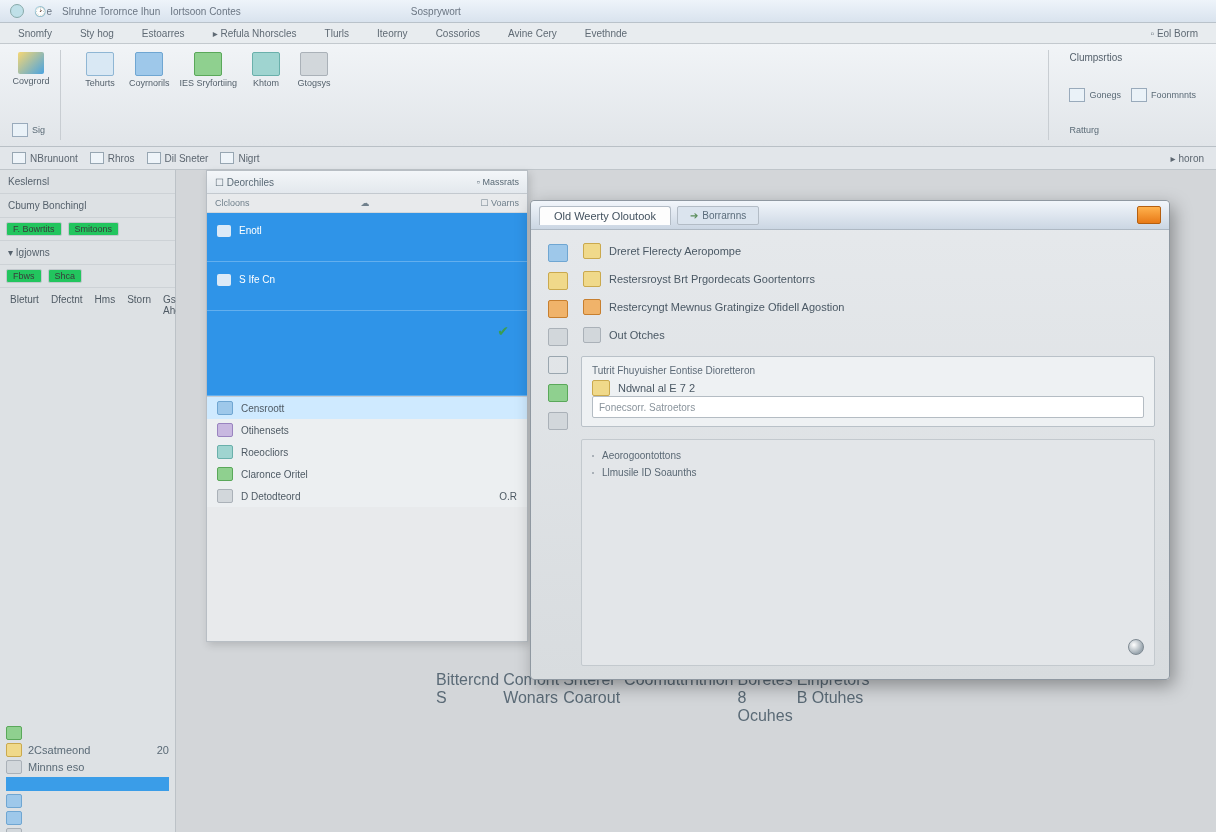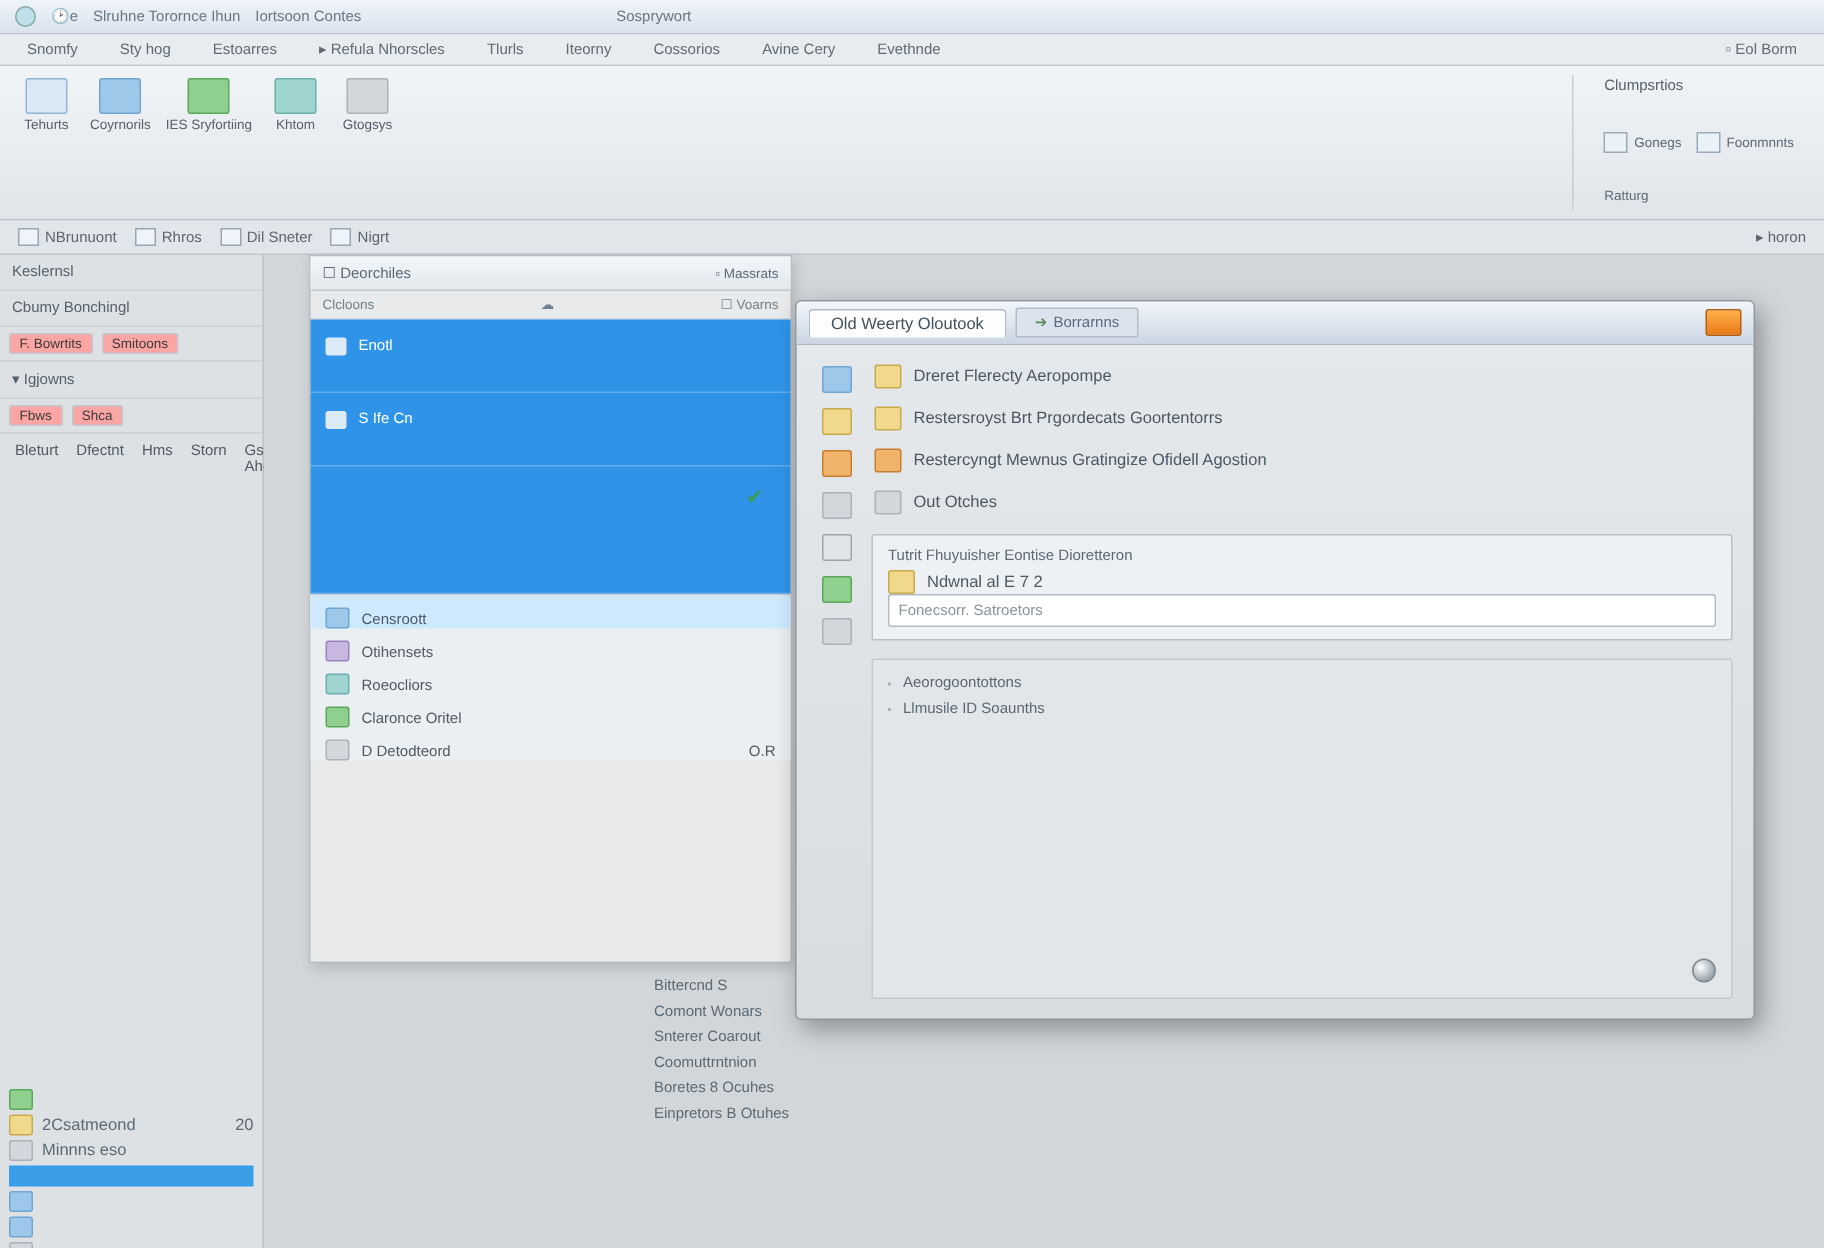--- a/index.html
+++ b/index.html
@@ -18,39 +18,39 @@
 .ribsmall{display:flex;align-items:center;gap:4px;height:16px}
 .ribsmall .sq{width:14px;height:12px;border:1px solid #9ab;background:#eaf2f8}
 .ribsmall span{font-size:9px;color:#5a6a76}
 .quickbar{height:22px;background:#e2e6ea;border-bottom:1px solid #bfc5ca;display:flex;align-items:center;gap:12px;padding:0 12px;font-size:10px;color:#5c6670}
 .quickbar .qitem{display:flex;align-items:center;gap:4px}
 .qitem .sq{width:12px;height:10px;border:1px solid #97a6b2;background:#eef4f9}
 .content{display:flex;height:calc(832px - 22px - 20px - 90px - 22px)}
 .leftcol{width:175px;background:#dde1e4;border-right:1px solid #bcc2c7;display:flex;flex-direction:column}
 .leftcol .sect{padding:6px 8px;font-size:10px;color:#55616c;border-bottom:1px solid #cdd2d6}
 .leftcol .tabs{display:flex;gap:6px;padding:4px 6px;border-bottom:1px solid #cdd2d6}
-.leftcol .tab{background:#fca5a5;border:1px solid #c2c8cd;padding:1px 6px;font-size:9px;border-radius:2px}
+.leftcol .tab{background:#22c55e;border:1px solid #c2c8cd;padding:1px 6px;font-size:9px;border-radius:2px}
 .leftcol .navlist{padding:4px 6px;font-size:10px;color:#4f5a64;display:flex;gap:4px}
 .leftcol .navlist div{padding:2px 4px}
 .iconstrip{margin-top:auto;padding:6px;display:flex;flex-direction:column;gap:3px}
 .iconstrip .irow{display:flex;align-items:center;gap:6px;font-size:11px;color:#5a6a76}
 .irow .ic{width:14px;height:12px;border-radius:2px}
 .midcol{flex:1;background:#d3d6d9;padding:10px;position:relative}
 .midpanel{position:absolute;left:30px;top:0;width:320px;height:470px;background:#e8eaec;border:1px solid #b8bec4;box-shadow:2px 3px 8px rgba(0,0,0,.15)}
 .midpanel .hdr{height:22px;background:linear-gradient(#f3f6f9,#e3e8ed);border-bottom:1px solid #c3c9cf;display:flex;align-items:center;padding:0 8px;font-size:10px;color:#5a6a76;justify-content:space-between}
 .midpanel .tools{height:18px;display:flex;align-items:center;justify-content:space-between;padding:0 8px;font-size:9px;color:#70808c;border-bottom:1px solid #d2d7db}
 .bluelist{background:#2f94e8;color:#fff}
 .bluelist .row{height:24px;display:flex;padding:12px 10px;gap:8px;border-bottom:1px solid rgba(255,255,255,.25);font-size:10px}
 .bluelist .row .ic{width:14px;height:12px;background:#dceaf7;border-radius:2px}
 .splitgray{background:#eceff1;border-top:1px solid #c8cdd2}
-.splitgray .row{height:22px;display:flex;align-items:flex-end;padding:0 10px;gap:8px;font-size:10px;color:#4e5a64}
+.splitgray .row{height:22px;display:flex;align-items:center;padding:0 10px;gap:8px;font-size:10px;color:#4e5a64}
 .splitgray .row .ic{width:14px;height:12px;border-radius:2px}
 .splitgray .row.sel{background:#cfeaff}
 .foldershape{position:absolute;left:30px;top:300px;width:320px;height:170px;background:linear-gradient(#f3cf74,#d9a93f);border-radius:4px 4px 6px 6px;z-index:-1;box-shadow:2px 4px 10px rgba(0,0,0,.2)}
-.belowlist{position:absolute;left:260px;top:481px;width:260px;font-size:10px;color:#5a6a76;display:flex;flex-direction:column;gap:4px}
+.belowlist{position:absolute;left:260px;top:500px;width:260px;font-size:16px;color:#5a6a76;display:flex;flex-direction:row;gap:4px}
 .belowlist div{padding:1px 0}
 
 .dialog{left:530px;top:200px;width:640px;height:480px;background:linear-gradient(#e6e9ec,#d8dcdf);border:1px solid #8f98a1;border-radius:4px;box-shadow:4px 6px 18px rgba(0,0,0,.35)}
 .dlg-title{height:28px;background:linear-gradient(#f2f6fb,#cbd6e3);border-bottom:1px solid #aeb8c3;display:flex;align-items:center;padding:0 8px;border-radius:4px 4px 0 0}
 .dlg-title .tab{background:#fdfdfd;border:1px solid #b3bcc6;border-bottom:none;padding:3px 14px;font-size:11px;color:#42515e;border-radius:3px 3px 0 0;margin-right:6px}
 .dlg-title .tab2{background:#dbe4ee;border:1px solid #b3bcc6;padding:3px 12px;font-size:10px;color:#5a6c7b;border-radius:2px;display:flex;align-items:center;gap:4px}
 .dlg-title .closebtn{margin-left:auto;width:22px;height:16px;background:linear-gradient(#ffb24d,#e87a17);border:1px solid #b55f10;border-radius:2px}
 .dlg-body{padding:10px 14px 14px 14px;display:flex;gap:10px;height:calc(100% - 28px);box-sizing:border-box}
 .dlg-left{width:26px;display:flex;flex-direction:column;gap:10px;align-items:center;padding-top:4px}
 .dlg-left .lic{width:18px;height:16px;border-radius:2px}
@@ -95,20 +95,30 @@
     <span>▸ <span>Refula Nhorscles</span></span>
     <span>Tlurls</span>
     <span>Iteorny</span>
     <span>Cossorios</span>
     <span>Avine Cery</span>
     <span>Evethnde</span>
     <span style="margin-left:auto">▫ <span>Eol Borm</span></span>
   </div>
 
   <div class="ribbon">
+    <div class="rgroup">
+      <div class="ribicon">
+          <div class="pict c-mail"></div>
+          <span>Covgrord</span>
+        </div>
+      <div class="ribsmall">
+          <div class="sq c-gray"></div>
+          <span>Sig</span>
+        </div>
+    </div>
     <div class="rgroup" style="flex:1">
       <div class="icons">
         <div class="ribicon">
             <div class="pict c-doc"></div>
             <span>Tehurts</span>
           </div>
         <div class="ribicon">
             <div class="pict c-blue"></div>
             <span>Coyrnorils</span>
           </div>

